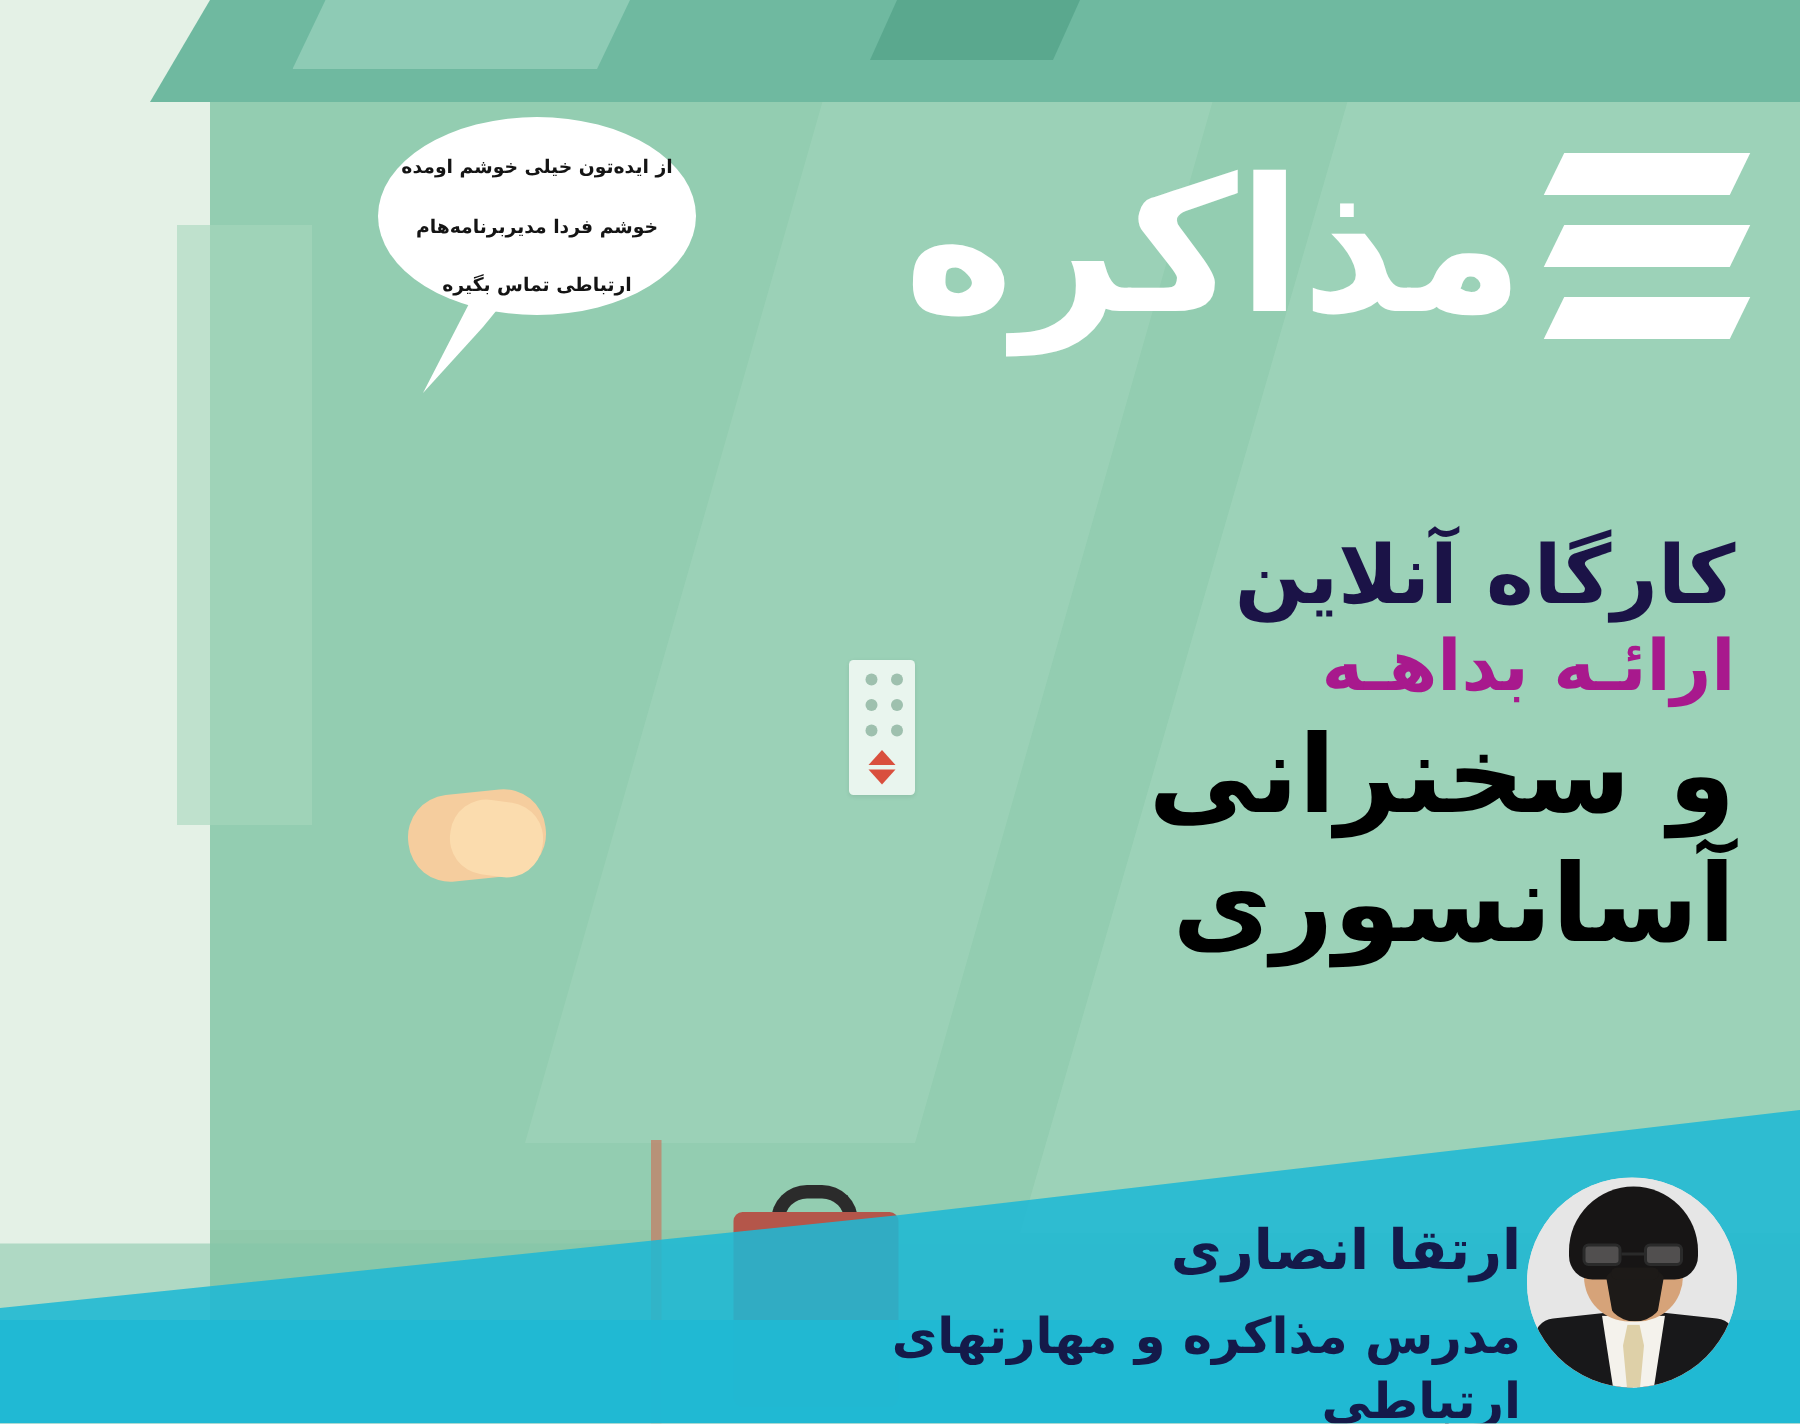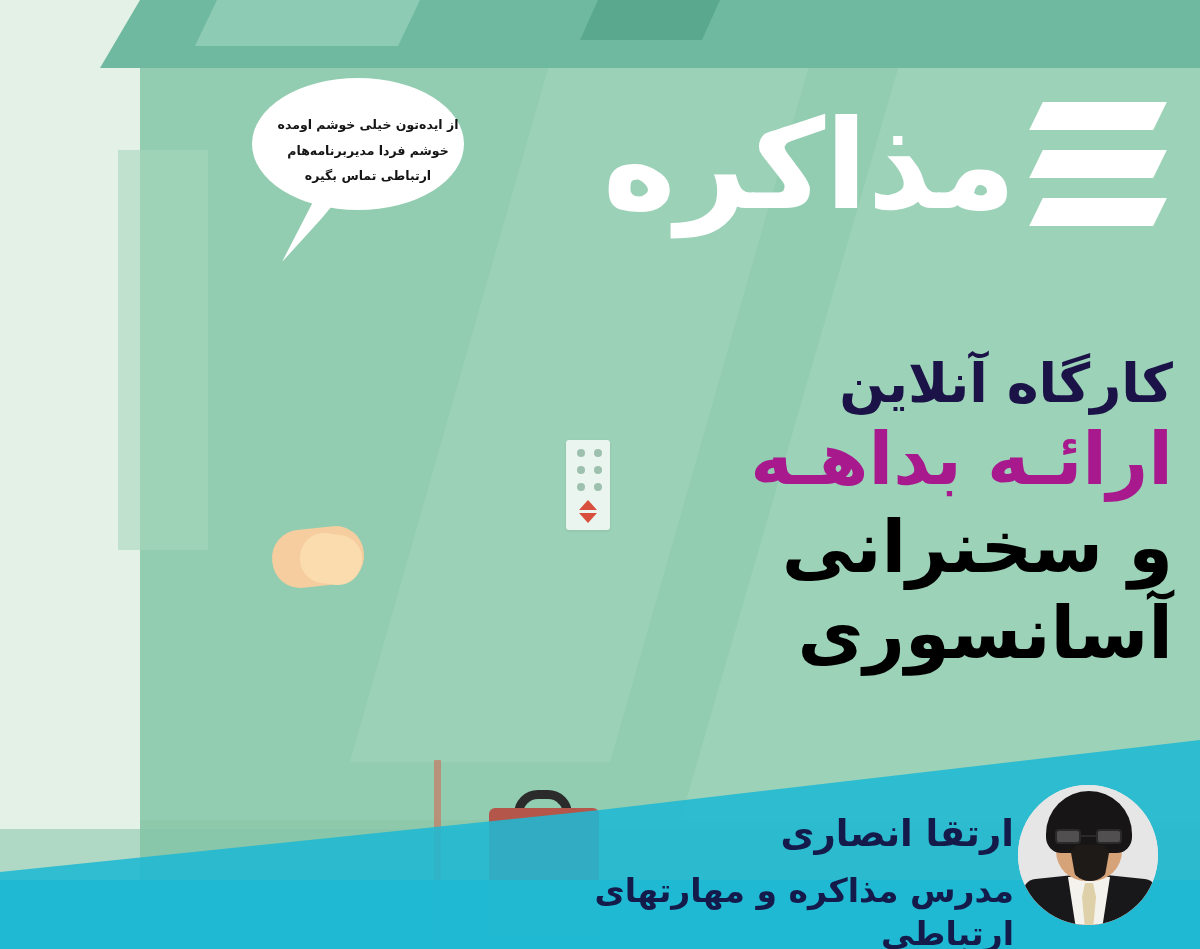--- a/index.html
+++ b/index.html
@@ -102,23 +102,23 @@
   .bubble{
     position:absolute;left:252px;top:78px;width:212px;height:132px;
     background:#ffffff;border-radius:50%/50%;
   }
   .bubble-tail{
     position:absolute;left:282px;top:196px;width:60px;height:66px;
     background:#ffffff;
     clip-path:polygon(58px 0, 34px 0, 0 66px, 40px 22px);
   }
   .bubble-text{
-    position:absolute;left:262px;top:96px;width:212px;height:110px;
+    position:absolute;left:252px;top:96px;width:212px;height:110px;
     display:flex;flex-direction:column;align-items:center;justify-content:center;
-    gap:13px;
+    gap:27px;
     font-family:"DejaVu Sans", sans-serif;
     font-size:12.5px;font-weight:bold;color:#141414;
     direction:rtl;text-align:center;line-height:1;
   }
 
   
   .logo{
     position:absolute;right:40px;top:96px;
     display:flex;align-items:center;gap:16px;direction:ltr;
   }
@@ -133,31 +133,31 @@
   .logo-mark span.b2{top:54px;width:124px;}
   .logo-mark span.b3{top:102px;width:124px;}
   .logo-word{
     font-family:"DejaVu Sans", sans-serif;
     font-size:124px;font-weight:bold;color:#ffffff;
     line-height:.95;direction:rtl;letter-spacing:-2px;
   }
 
   
   .titles{
-    position:absolute;right:27px;top:352px;width:660px;
+    position:absolute;right:43px;top:352px;width:660px;
     direction:rtl;text-align:right;
   }
   .t-line1{
     font-family:"DejaVu Sans", sans-serif;
     font-size:54px;font-weight:bold;color:#1b1347;
     line-height:1.18;
   }
   .t-line2{
     font-family:"DejaVu Sans", sans-serif;
-    font-size:72px;font-weight:bold;color:#a8198d;
+    font-size:47px;font-weight:bold;color:#a8198d;
     line-height:1.22;letter-spacing:1px;
   }
   .t-line3{
     font-family:"DejaVu Sans", sans-serif;
     font-size:72px;font-weight:bold;color:#000000;
     line-height:1.2;
   }
 
   
   .band{

